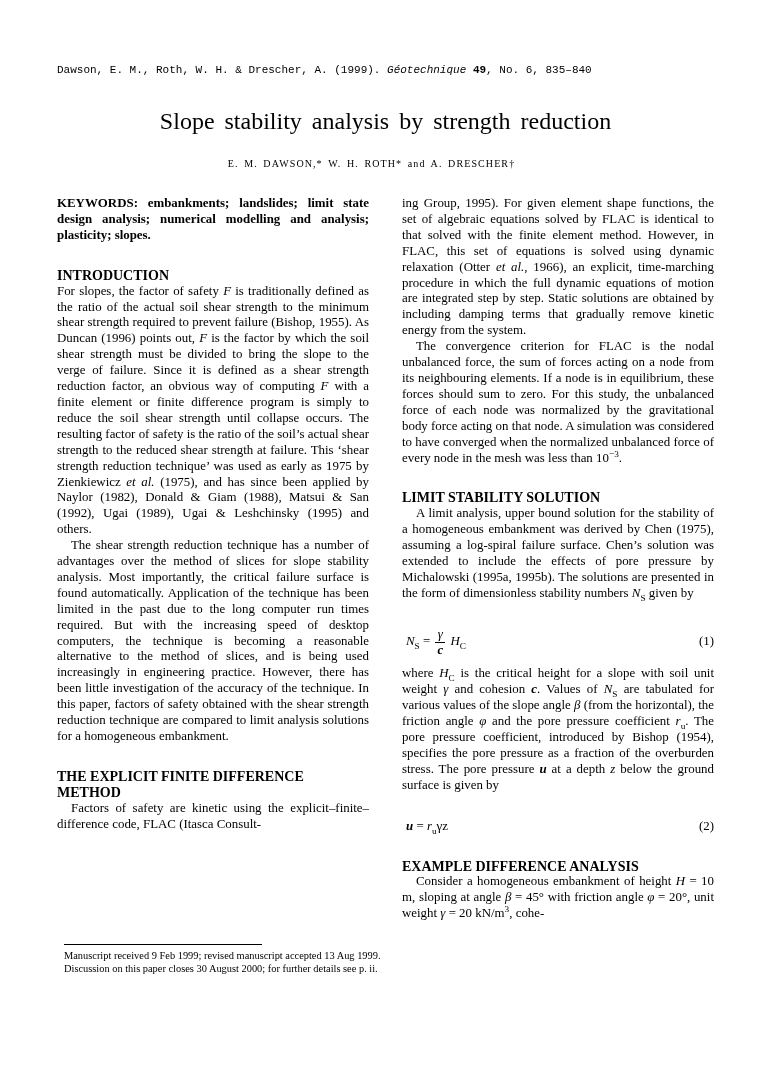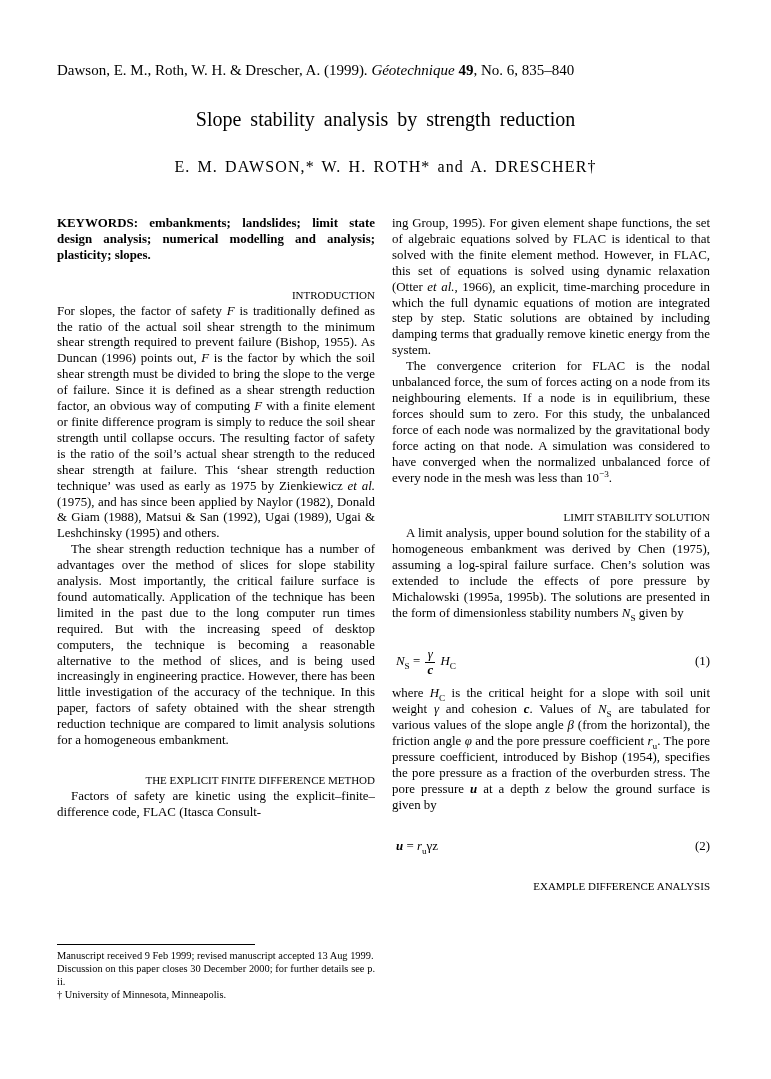--- a/index.html
+++ b/index.html
@@ -10,66 +10,67 @@
     background: #ffffff;
     color: #000000;
     font-family: "Liberation Serif", serif;
     overflow: hidden;
   }
   .citation {
     position: absolute;
     left: 57px;
     top: 64px;
     width: 657px;
-    font-size: 15px;
+    font-size: 11px;
     line-height: 13px;
+    font-family: Liberation Mono, monospace;
   }
   .title {
     position: absolute;
     left: 57px;
     top: 108px;
     width: 657px;
     margin: 0;
     text-align: center;
-    font-size: 20px;
+    font-size: 24px;
     font-weight: normal;
     word-spacing: 4px;
   }
   .authors {
     position: absolute;
-    left: 57px;
+    left: 43px;
     top: 158px;
     width: 657px;
     text-align: center;
-    font-size: 16px;
+    font-size: 10px;
     letter-spacing: 1.1px;
     word-spacing: 2px;
   }
   .columns {
     position: absolute;
     left: 57px;
-    top: 216px;
+    top: 196px;
     width: 657px;
     display: flex;
-    gap: 17px;
+    gap: 33px;
   }
   .col {
     width: 318px;
     font-size: 12.9px;
     line-height: 15.9px;
     text-align: justify;
   }
   .col p { margin: 0; text-indent: 14px; }
   .col p.noindent { text-indent: 0; }
   .col h2 {
     margin: 24px 0 0 0;
-    font-size: 11px;
-    font-weight: normal;
+    font-size: 14px;
+    font-weight: bold;
     line-height: 15.9px;
-    text-align: right;
+    text-align: left;
   }
   .keywords { font-weight: bold; text-indent: 0 !important; }
   sub, sup { font-size: 0.72em; line-height: 0; }
   .equation {
     position: relative;
     margin: 25px 0 9px 0;
     padding-left: 4px;
     text-align: left;
   }
   .eq-number {
@@ -81,21 +82,21 @@
   .frac {
     display: inline-block;
     vertical-align: middle;
     text-align: center;
     margin: 0 2px;
   }
   .frac .num { display: block; border-bottom: 1px solid #000; padding: 0 2px; line-height: 1.15; }
   .frac .den { display: block; padding: 0 2px; line-height: 1.15; }
   .footnotes {
     position: absolute;
-    left: 57px;
+    left: 64px;
     top: 944px;
     width: 318px;
     font-size: 10.4px;
     line-height: 13px;
     text-align: justify;
   }
   .footnotes p { margin: 0; }
   .fn-rule {
     width: 198px;
     border-top: 1px solid #000;
@@ -144,25 +145,25 @@
       </div>
 
       <p class="noindent">where <span style="font-style: italic;">H</span><sub>C</sub> is the critical height for a slope with soil unit weight <span style="font-style: italic;">γ</span> and cohesion <span style="font-style: italic; font-weight: bold;">c</span>. Values of <span style="font-style: italic;">N</span><sub>S</sub> are tabulated for various values of the slope angle <span style="font-style: italic;">β</span> (from the horizontal), the friction angle <span style="font-style: italic;">φ</span> and the pore pressure coefficient <span style="font-style: italic;">r</span><sub>u</sub>. The pore pressure coefficient, introduced by Bishop (1954), specifies the pore pressure as a fraction of the overburden stress. The pore pressure <span style="font-style: italic; font-weight: bold;">u</span> at a depth <span style="font-style: italic;">z</span> below the ground surface is given by</p>
 
       <div class="equation">
         <span class="eq-body"><span style="font-style: italic; font-weight: bold;">u</span> = <span style="font-style: italic;">r</span><sub>u</sub><span style="">γz</span></span>
         <span class="eq-number">(2)</span>
       </div>
 
       <h2>EXAMPLE DIFFERENCE ANALYSIS</h2>
+      <p>Consider a homogeneous embankment of height <span style="font-style: italic;">H</span> = 10 m, sloping at angle <span style="font-style: italic;">β</span> = 45° with friction angle <span style="font-style: italic;">φ</span> = 20°, unit weight <span style="font-style: italic;">γ</span> = 20 kN/m<sup>3</sup>, cohe-</p>
     </div>
 
   </div>
 
   <div class="footnotes">
     <div class="fn-rule"></div>
     <p>Manuscript received 9 Feb 1999; revised manuscript accepted 13 Aug 1999.</p>
-    <p>Discussion on this paper closes 30 December 2000; for further details see p. ii.</p>
-    <p>† University of Minnesota, Minneapolis.</p>
+    <p>Discussion on this paper closes 30 August 2000; for further details see p. ii.</p>
   </div>
 
 
 </div>
 
 </body></html>

